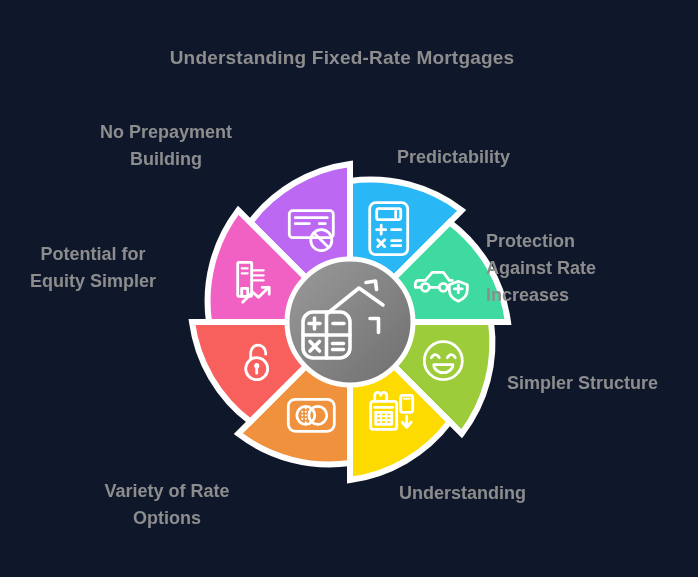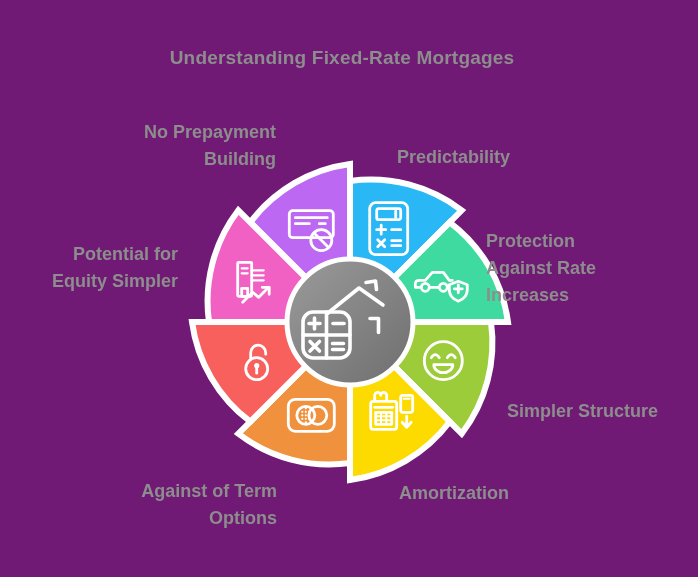--- a/index.html
+++ b/index.html
@@ -6,30 +6,30 @@
   .canvas{
     position:relative;width:698px;height:577px;background:#fff;overflow:hidden;
     font-family:"Liberation Sans", sans-serif;
   }
   .title{
     position:absolute;left:0;top:47px;width:684px;text-align:center;
     font-size:19px;font-weight:600;letter-spacing:.2px;
   }
   .lbl{position:absolute;font-size:18px;font-weight:600;line-height:27px;}
   .lbl .ln{display:block;}
-  .alr{text-align:right;}
+  .alr{text-align:center;}
   #wheel-svg{position:absolute;left:0;top:0;}
   #petals path{stroke:#fff;stroke-width:6;stroke-linejoin:miter;stroke-miterlimit:9;}
   .oicon{stroke:#fff;stroke-width:2.8;fill:none;stroke-linecap:round;stroke-linejoin:round;}
   .cicon{stroke:#fff;stroke-width:3.6;fill:none;stroke-linecap:round;stroke-linejoin:round;}
 </style>
 </head>
 <body>
 
-<div class="canvas" style="background: #701a75;">
+<div class="canvas" style="background: #0f172a;">
 
   <div class="title" style="color: rgb(141, 141, 141);">Understanding Fixed-Rate Mortgages</div>
 
   <svg id="wheel-svg" width="698" height="577" viewBox="0 0 698 577">
     <defs>
       <linearGradient id="gradC" x1="0" y1="0" x2="1" y2="1">
         <stop id="gradC0" offset="0" stop-color="#9b9b9b"></stop>
         <stop id="gradC1" offset="1" stop-color="#6e6e6e"></stop>
       </linearGradient>
     </defs>
@@ -137,30 +137,30 @@
   <div class="lbl" style="left: 397px; top: 144px; color: rgb(141, 141, 141);">
     <span class="ln">Predictability</span>
   </div>
 
   <div class="lbl" style="left: 486px; top: 228px; color: rgb(141, 141, 141);">
     <span class="ln">Protection</span>
     <span class="ln">Against Rate</span>
     <span class="ln">Increases</span>
   </div>
 
-  <div class="lbl" style="left: 507px; top: 370px; color: rgb(141, 141, 141); margin-top: 28px;">
+  <div class="lbl" style="left: 507px; top: 370px; color: rgb(141, 141, 141);">
     <span class="ln">Simpler Structure</span>
   </div>
 
   <div class="lbl" style="left: 399px; top: 480px; color: rgb(141, 141, 141);">
-    <span class="ln">Amortization</span>
+    <span class="ln">Understanding</span>
   </div>
 
   <div class="lbl alr" style="left: 57px; top: 478px; width: 220px; color: rgb(141, 141, 141);">
-    <span class="ln">Against of Term</span>
+    <span class="ln">Variety of Rate</span>
     <span class="ln">Options</span>
   </div>
 
   <div class="lbl alr" style="left: 0px; top: 359px; width: 168px; color: rgb(141, 141, 141);">
   </div>
 
   <div class="lbl alr" style="left: 8px; top: 241px; width: 170px; color: rgb(141, 141, 141);">
     <span class="ln">Potential for</span>
     <span class="ln">Equity Simpler</span>
   </div>

